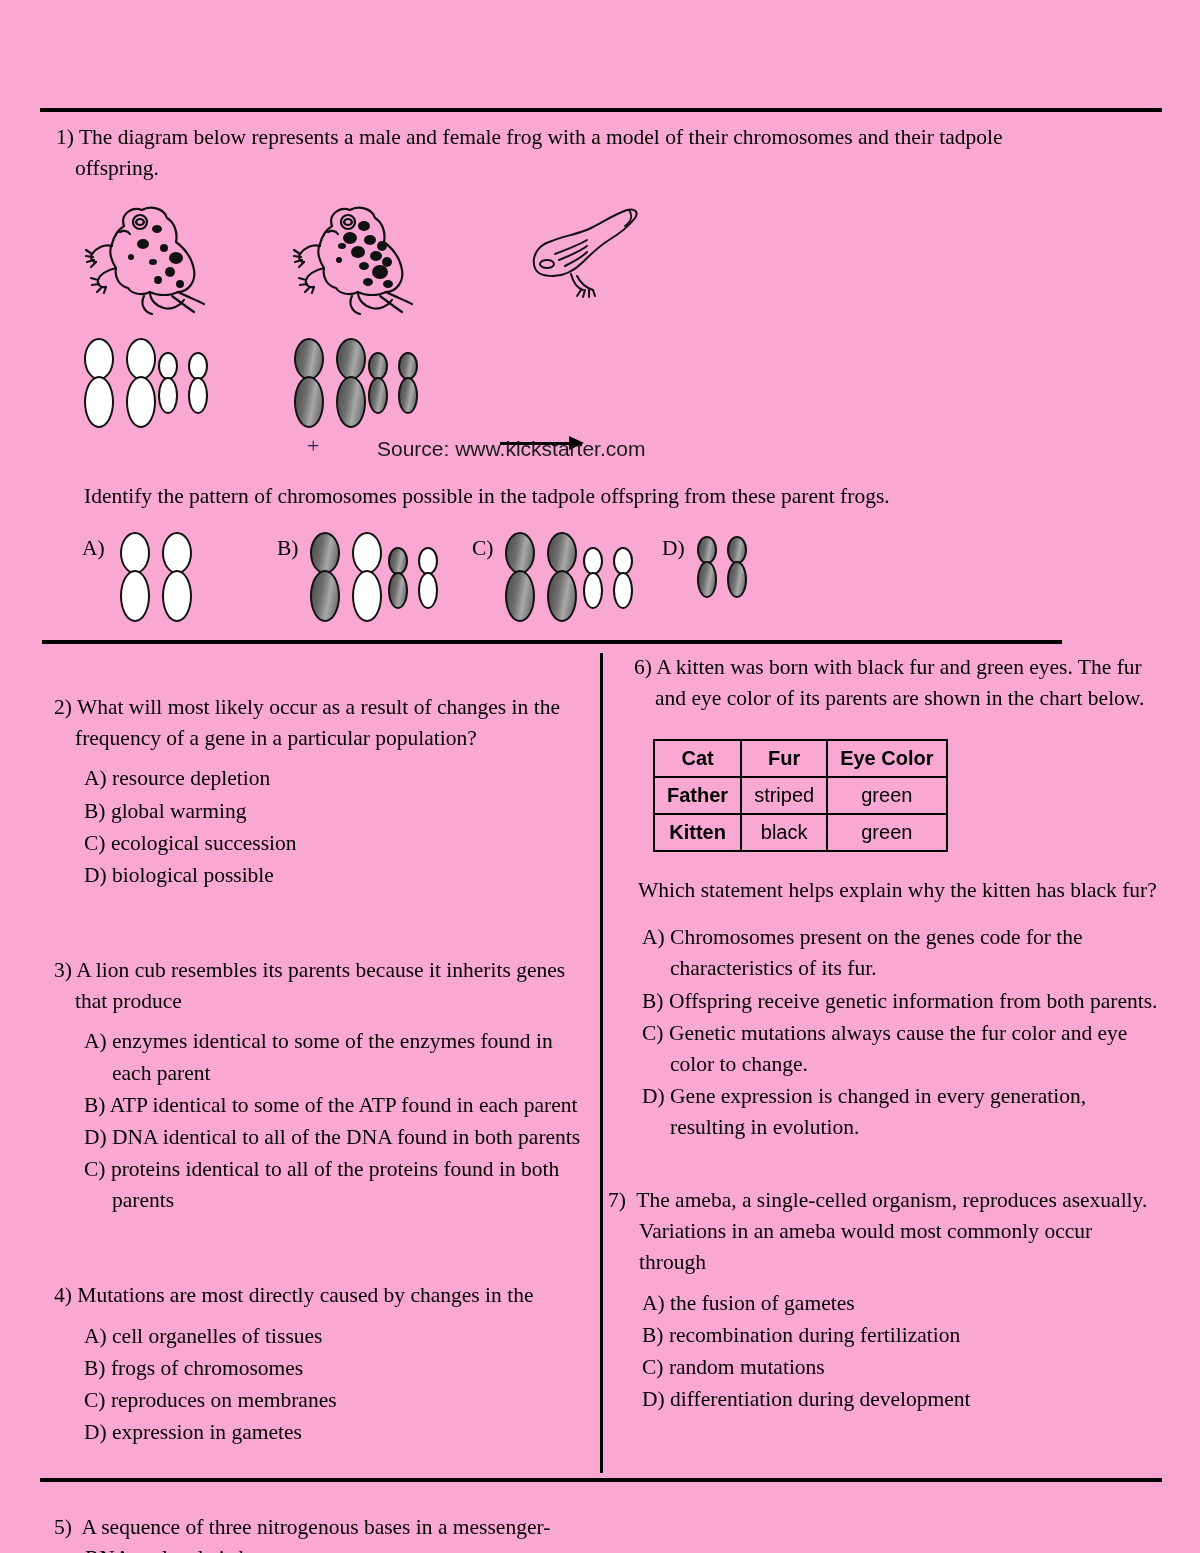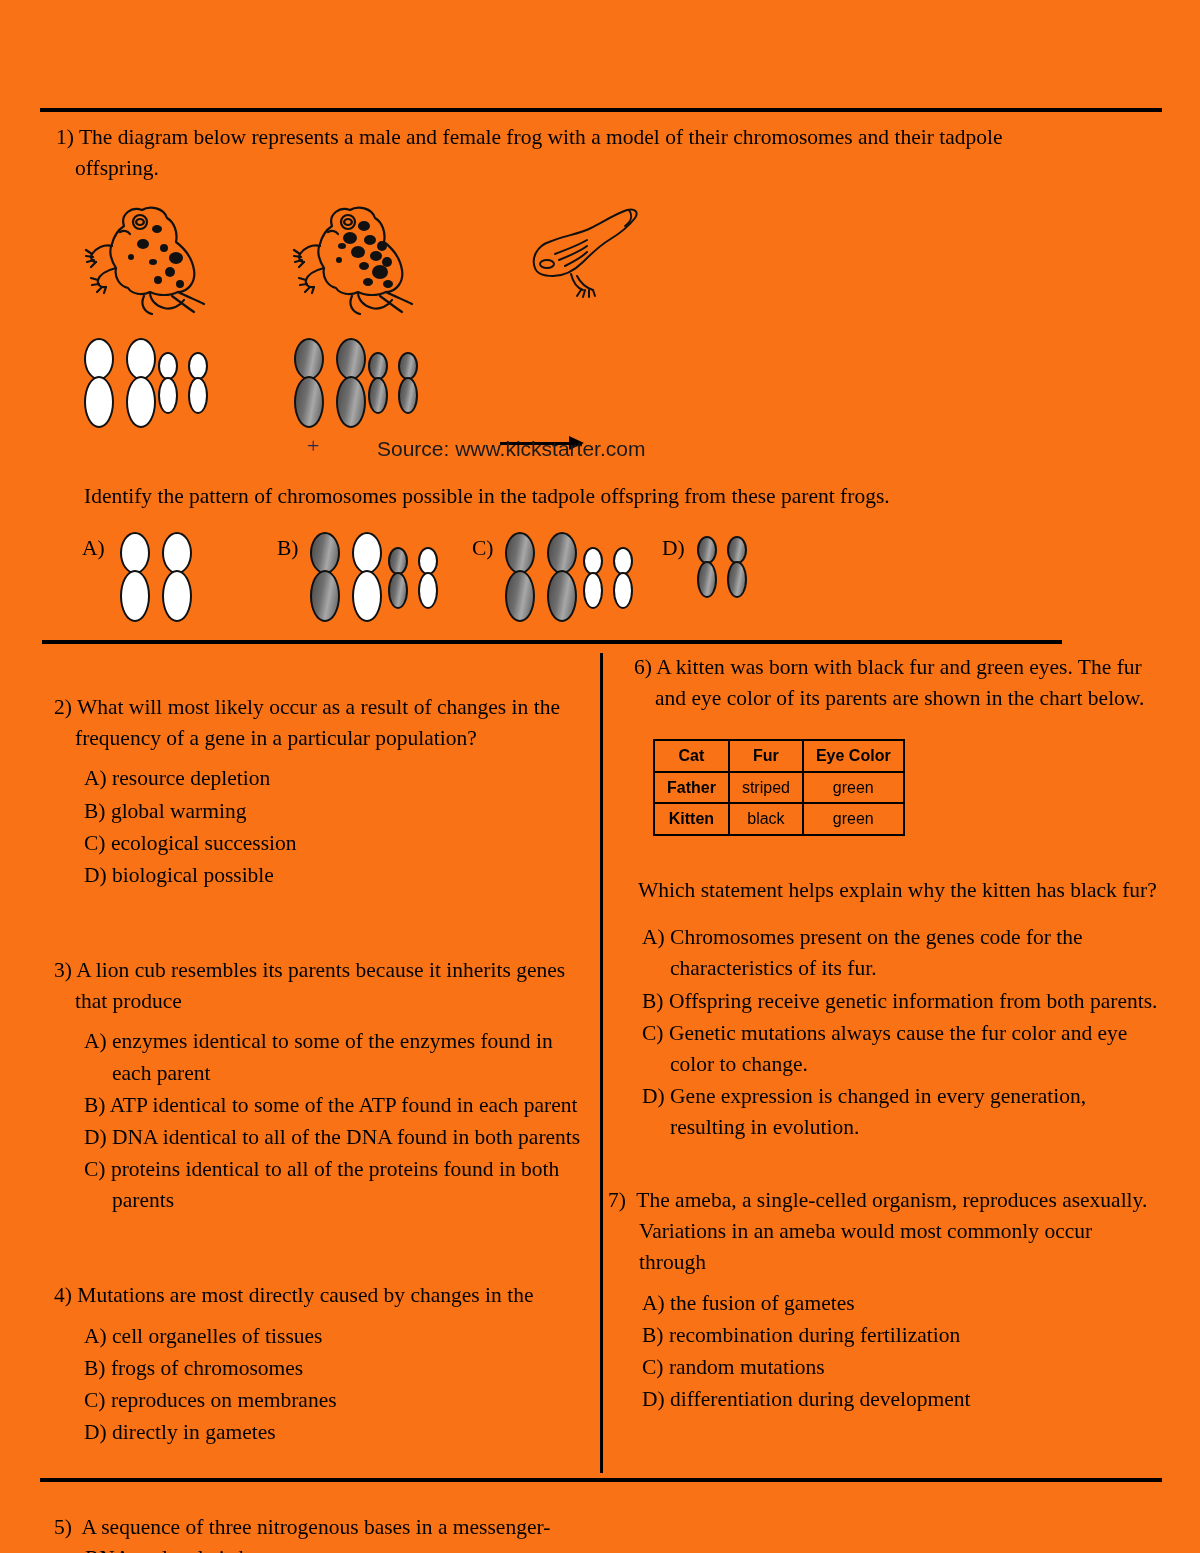--- a/index.html
+++ b/index.html
@@ -4,21 +4,21 @@
 <style>
   html, body {
     margin: 0;
     padding: 0;
     background: #ffffff;
   }
   .page {
     position: relative;
     width: 1200px;
     height: 1553px;
-    background: #f97316;
+    background: #f9a8d4;
     font-family: "Liberation Serif", "DejaVu Serif", serif;
     color: #000000;
     overflow: hidden;
   }
 
   
   .rule {
     position: absolute;
     background: #000;
     height: 4px;
@@ -172,21 +172,21 @@
   }
   .choices-grid span { display: block; }
 
   
   .cat-table {
     position: absolute;
     left: 653px;
     top: 739px;
     border-collapse: collapse;
     font-family: "Liberation Sans", "DejaVu Sans", sans-serif;
-    font-size: 16px;
+    font-size: 20px;
   }
   .cat-table th, .cat-table td {
     border: 2px solid #000;
     padding: 4px 12px;
     text-align: center;
     white-space: nowrap;
     line-height: 1.35;
   }
   .cat-table th { font-weight: bold; }
   .cat-table td.rowhead { font-weight: bold; }
@@ -468,21 +468,21 @@
 
     <div class="spacer-20"></div>
 
     <div class="q">
       <span class="q-stem"><span>4)</span>
         <span>Mutations are most directly caused by changes in the</span></span>
       <ul class="choices">
         <li>A)  cell organelles of tissues</li>
         <li>B)  frogs of chromosomes</li>
         <li>C)  reproduces on membranes</li>
-        <li>D)  directly in gametes</li>
+        <li>D)  expression in gametes</li>
       </ul>
     </div>
 
     <div class="spacer-20"></div>
 
     <div class="q">
       <span class="q-stem wide-indent"><span>5)</span>&nbsp;
         <span>A sequence of three nitrogenous bases in a messenger-RNA molecule is known as a</span></span>
       <div class="choices-grid">
         <span>A)  nucleotide</span>

